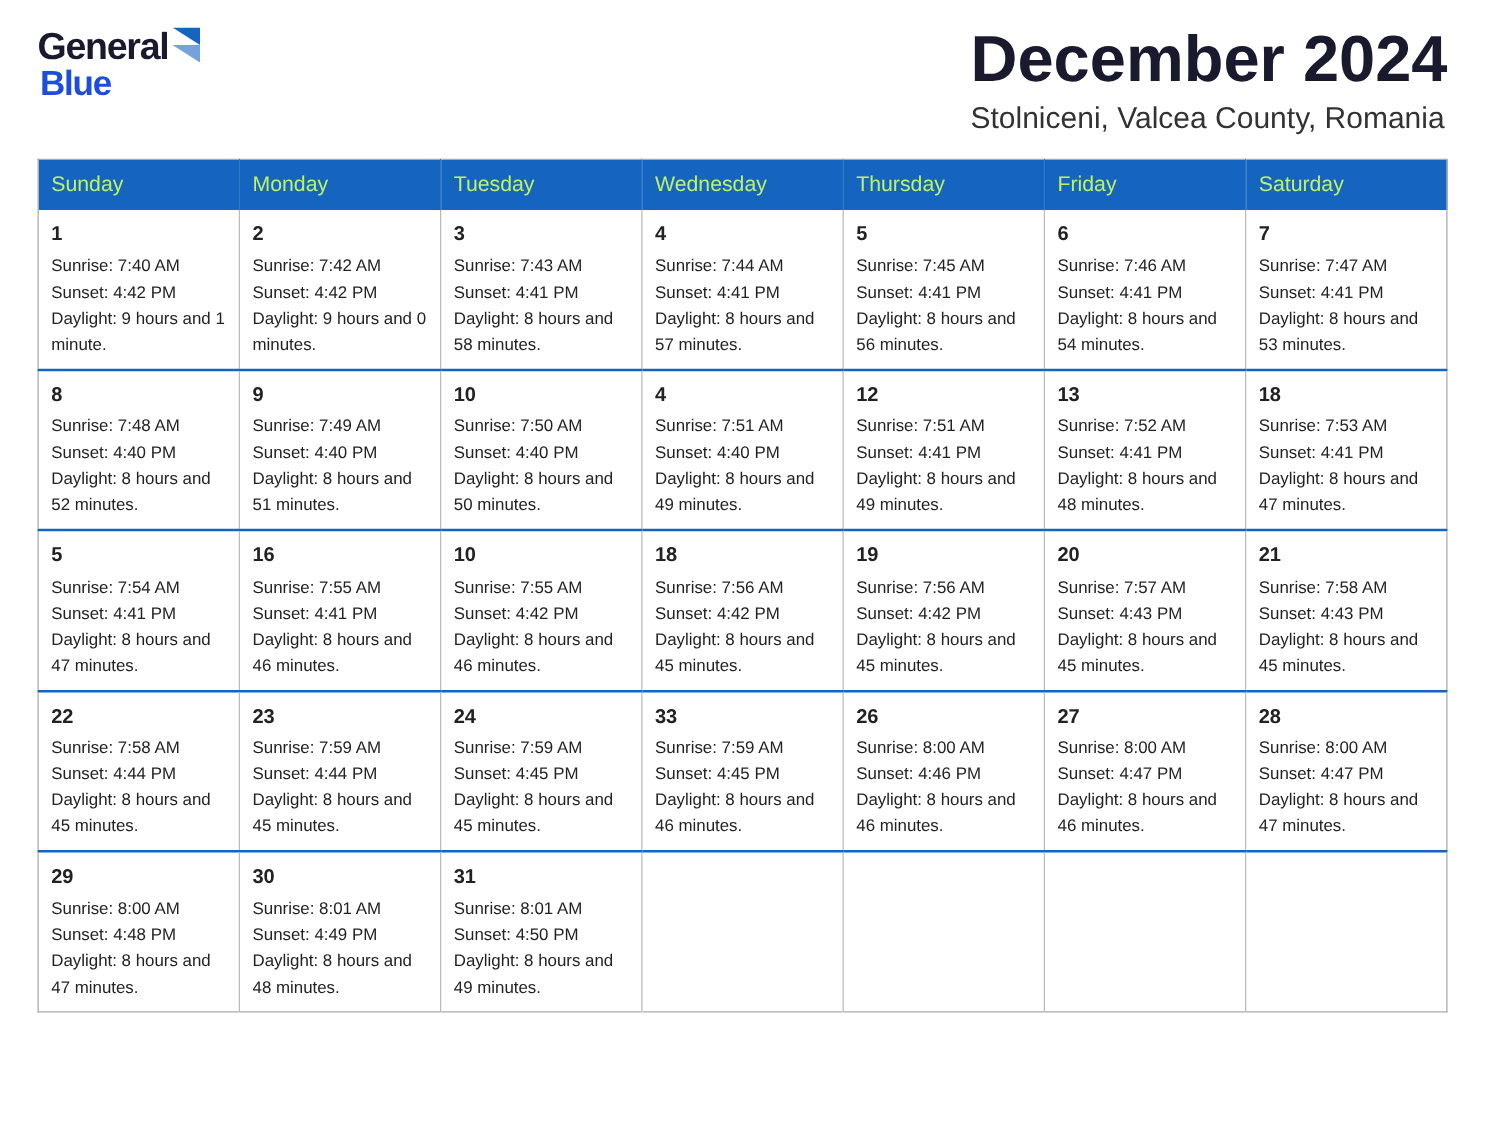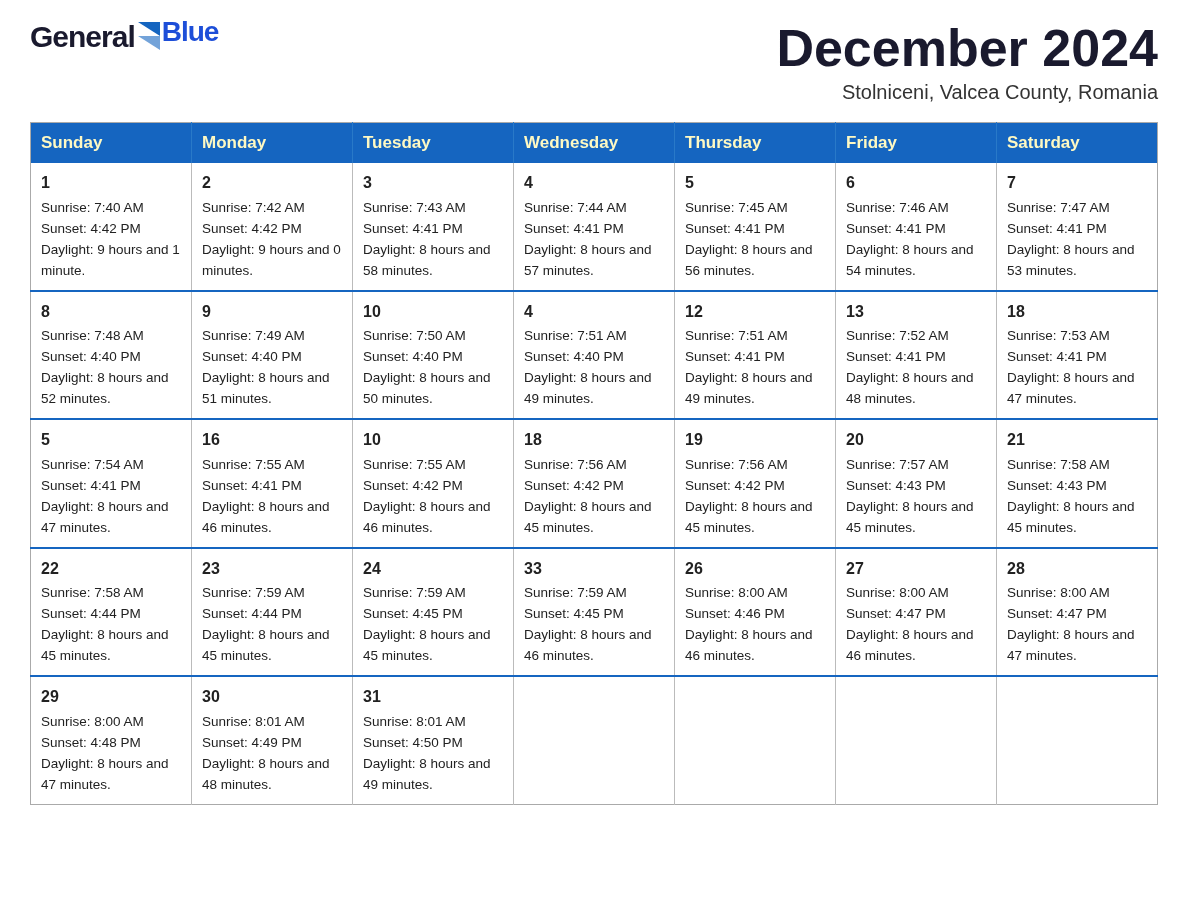--- a/index.html
+++ b/index.html
@@ -11,46 +11,46 @@
       padding: 20px 30px;
     }
     .header {
       display: flex;
       justify-content: space-between;
       align-items: flex-start;
       margin-bottom: 18px;
     }
     .logo {
       display: flex;
+      flex-direction: column;
       align-items: flex-start;
     }
     .title-area {
-      text-align: right;
     }
     .month-title {
       font-size: 52px;
       font-weight: bold;
       color: #1a1a2e;
       line-height: 1.1;
     }
     .location-title {
-      font-size: 20px;
+      font-size: 24px;
       color: #333;
       margin-top: 4px;
     }
     .calendar-table {
       width: 100%;
       border-collapse: collapse;
       border: 1px solid #aaa;
     }
     .calendar-table th {
       background: #1565c0;
-      color: #fef9c3;
+      color: #bef264;
       font-size: 17px;
-      font-weight: bold;
+      font-weight: normal;
       padding: 10px 10px;
       text-align: left;
       border-right: 1px solid #2979c8;
     }
     .calendar-table th:last-child {
       border-right: none;
     }
     .calendar-table td {
       vertical-align: top;
       border-right: 1px solid #bbb;

